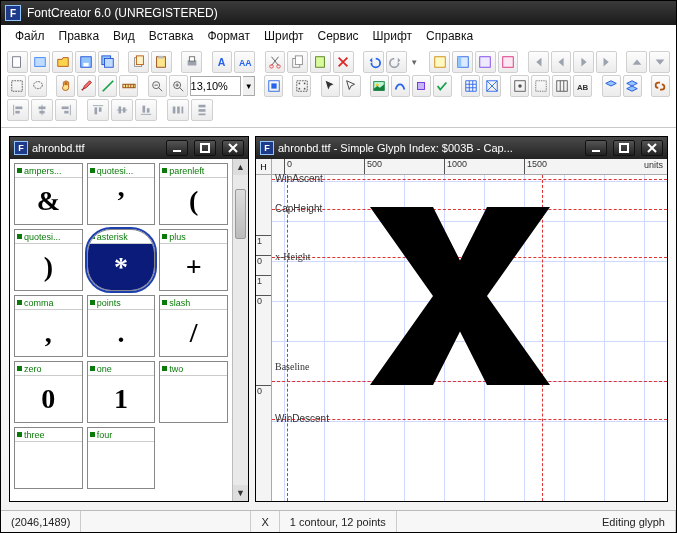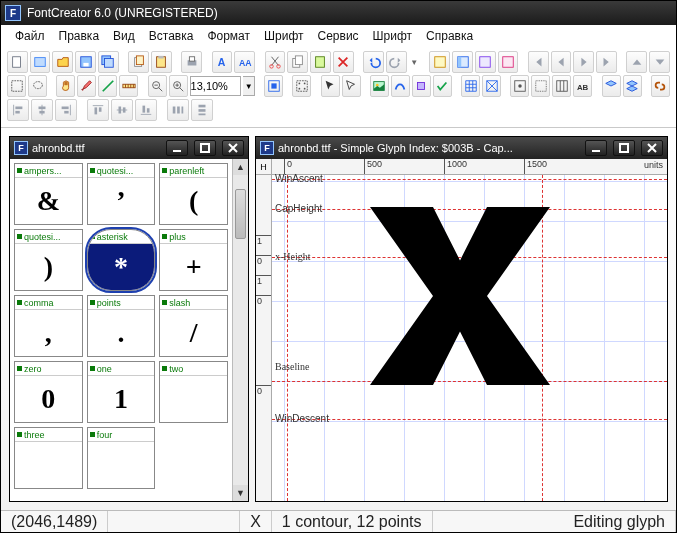--- a/index.html
+++ b/index.html
@@ -58,21 +58,21 @@
   .canvas{position:absolute;top:16px;left:16px;right:0;bottom:0;background:#fff;}
   .gridline{position:absolute;background:#cfd8ff;}
   .gv{top:0;bottom:0;width:1px;}
   .gh{left:0;right:0;height:1px;}
   .dash{border-top:1px dashed #d33;position:absolute;left:0;right:0;height:0;}
   .dashv{border-left:1px dashed #d33;position:absolute;top:0;bottom:0;width:0;}
   .metric-label{position:absolute;font-size:10px;color:#333;background:transparent;padding:0 1px;}
   .glyphX{position:absolute;}
 
   
-  .status{height:22px;border-top:1px solid #bbb;display:flex;align-items:center;font-size:16px;color:#222;background:#f7f7f7;}
+  .status{height:22px;border-top:1px solid #bbb;display:flex;align-items:center;font-size:11px;color:#222;background:#f7f7f7;}
   .status .cell-s{padding:0 10px;border-right:1px solid #ccc;height:100%;display:flex;align-items:center;}
   .status .grow{flex:1;}
 </style>
 </head>
 <body>
 
 <div class="window">
 
   <div class="titlebar">
     <div class="app-icon">F</div>

